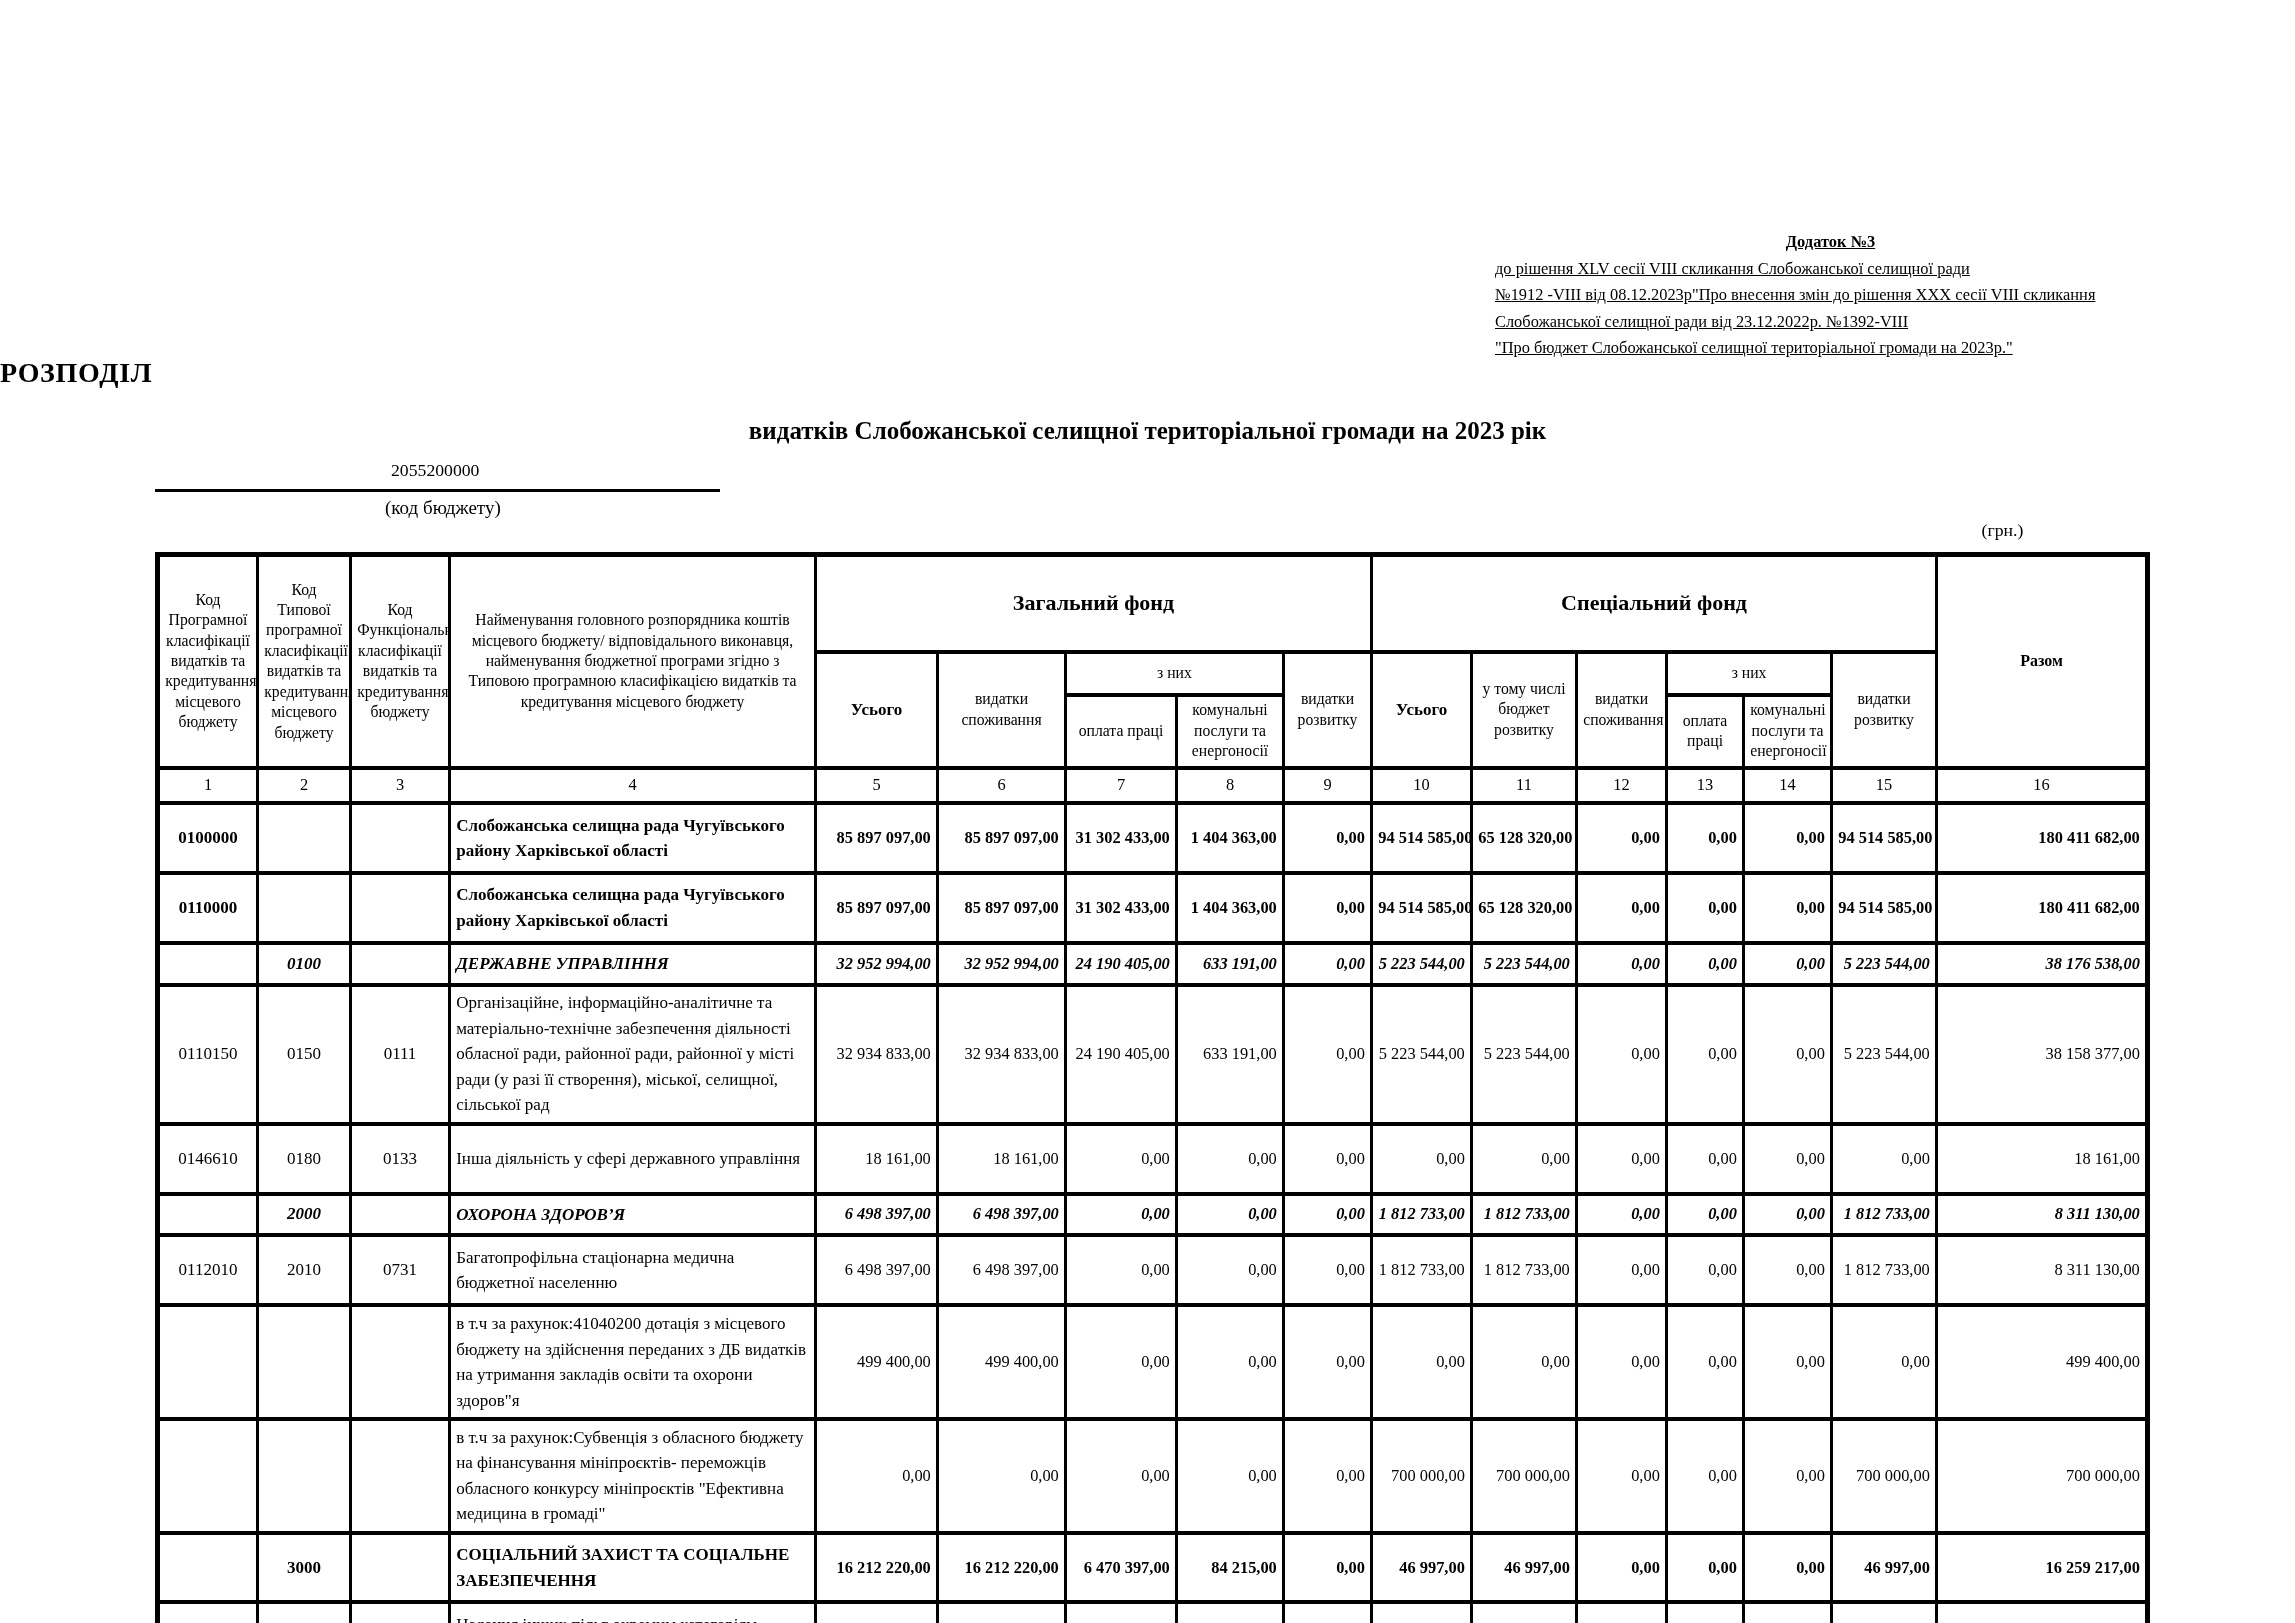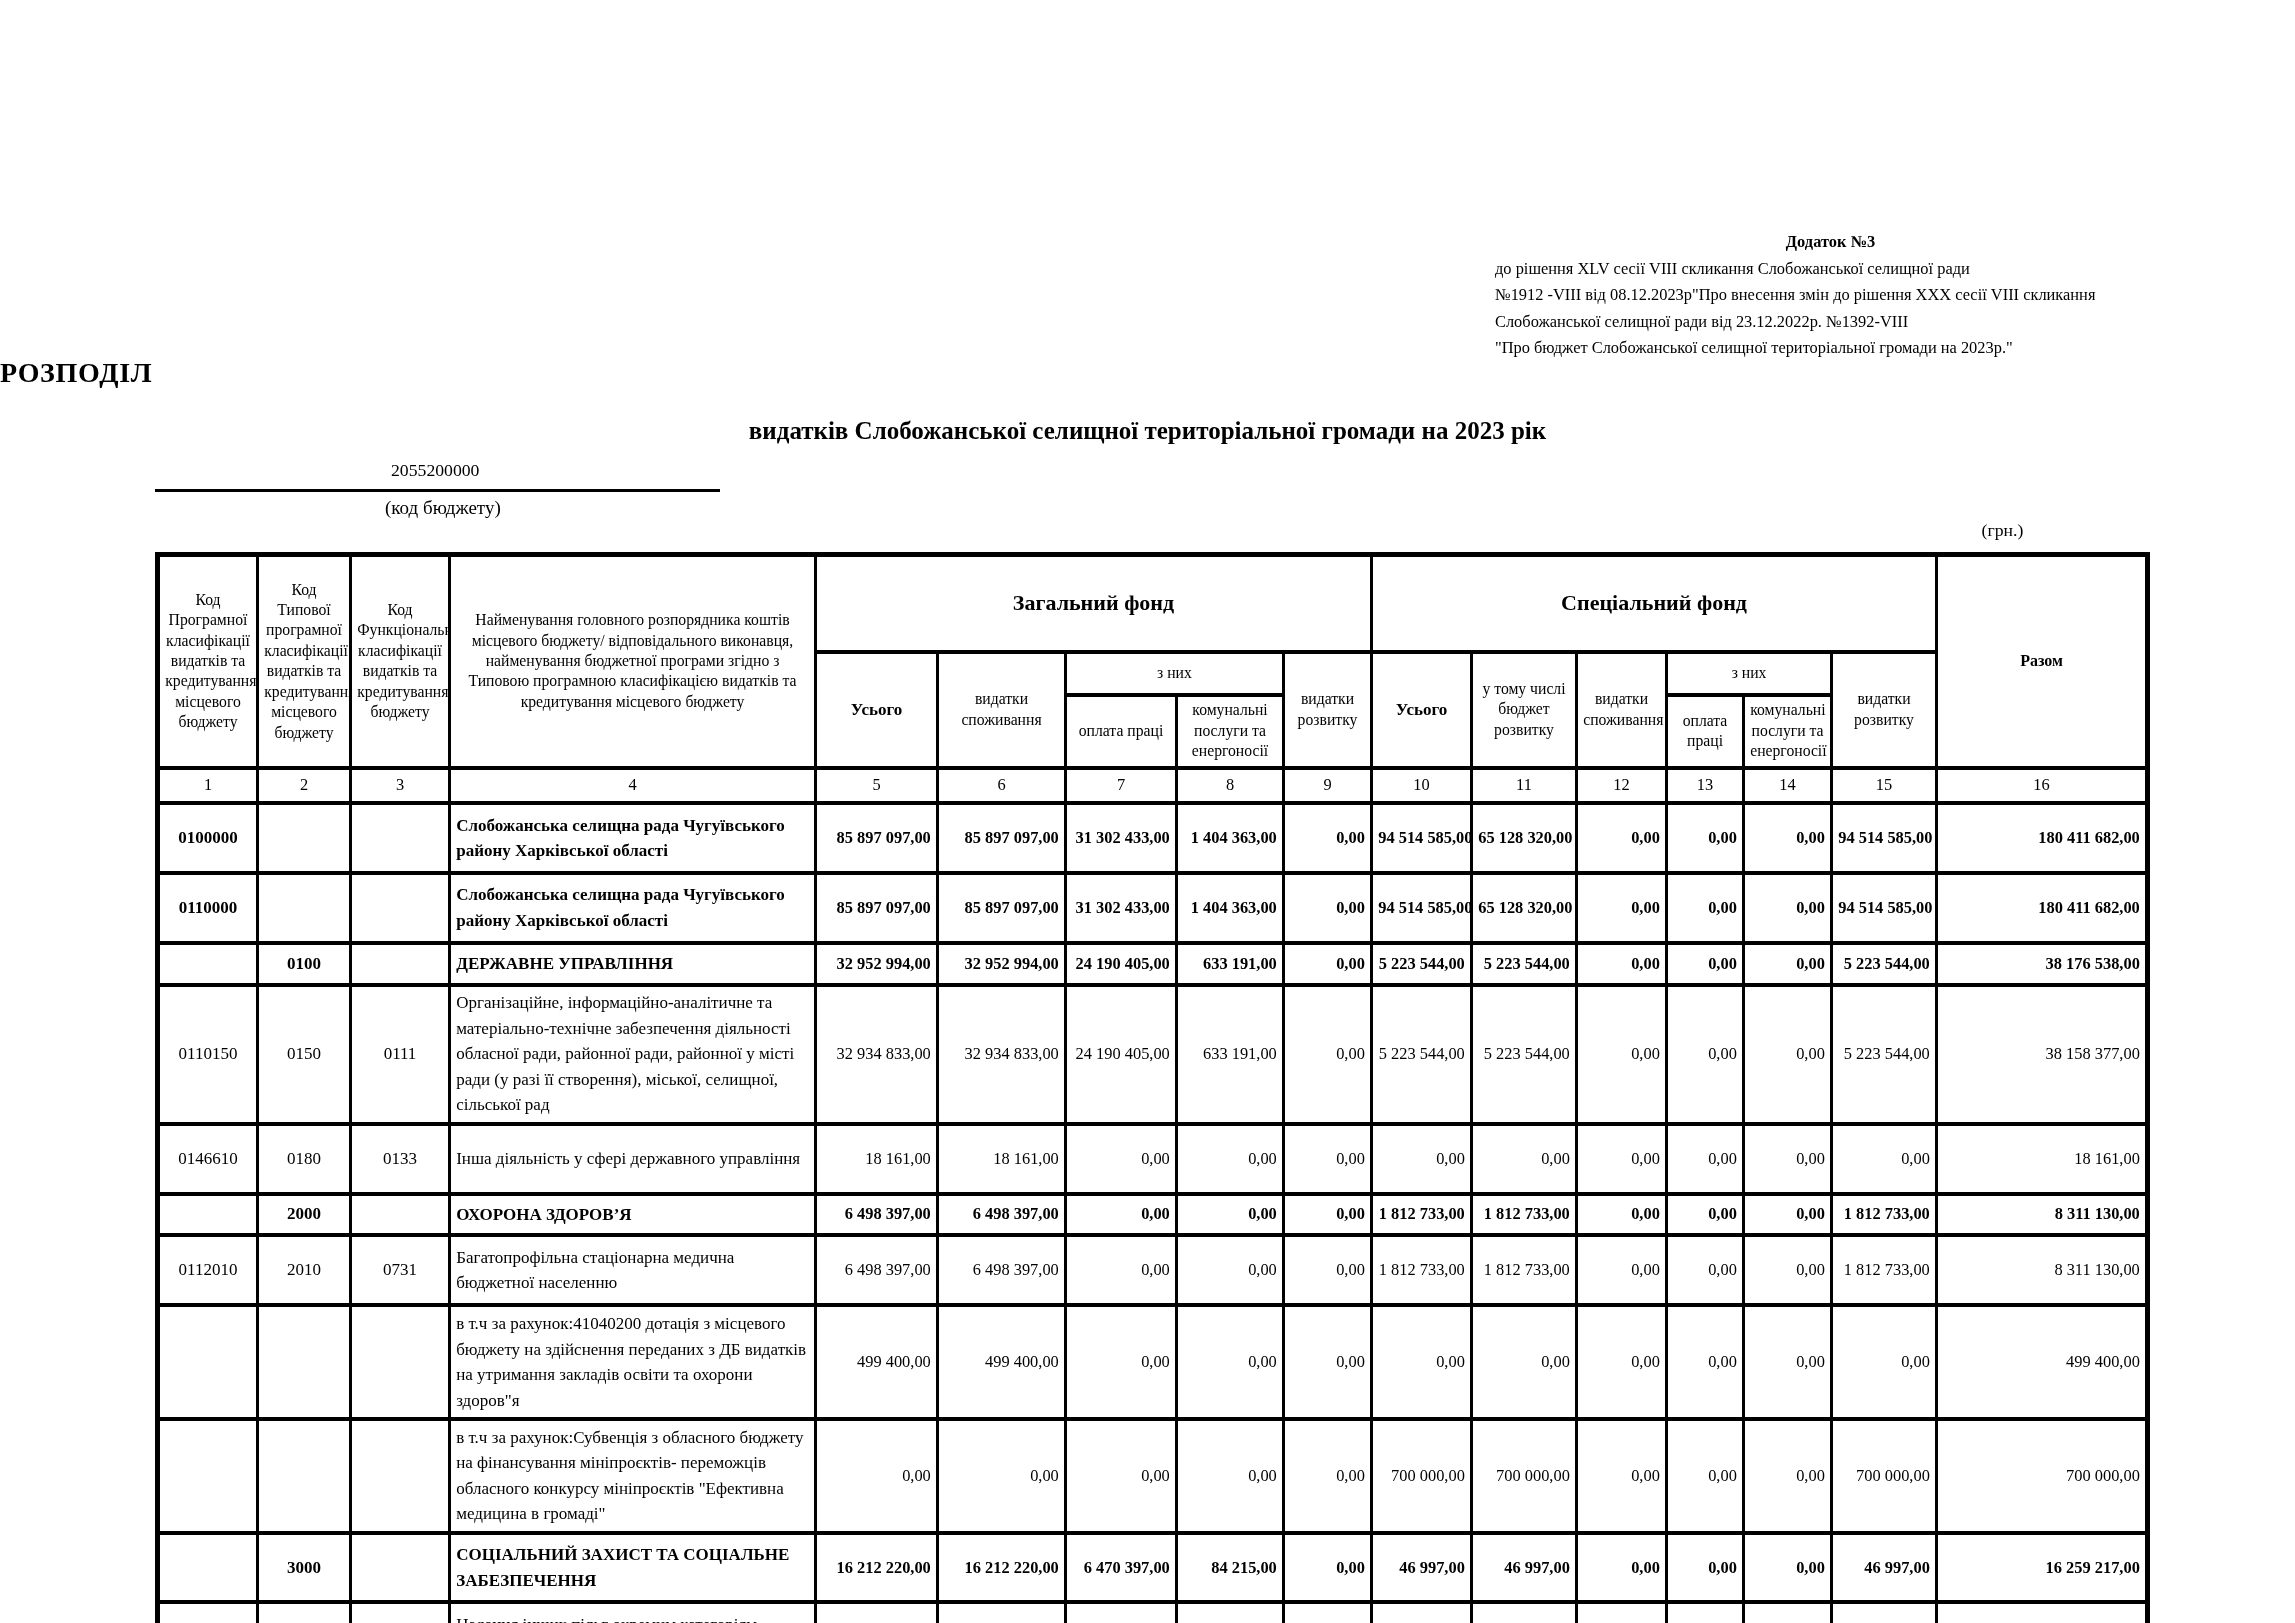--- a/index.html
+++ b/index.html
@@ -1,21 +1,21 @@
 <!DOCTYPE html>
 <html style="font-size:10.5px"><head>
 <meta charset="utf-8">
 <style>
   html,body{margin:0;padding:0;background:#fff;}
   .page{
     position:relative;width:2295px;height:1623px;background:#ffffff;
     font-family:"Liberation Serif","DejaVu Serif",serif;color:#000;overflow:hidden;
   }
   
-  .appendix{position:absolute;top:229px;left:1495px;width:671px;font-size:16.4px;line-height:1.62;}
+  .appendix{position:absolute;top:229px;left:1495px;width:671px;font-size:16.4px;line-height:1.62;text-decoration:underline;}
   .appendix .ap-title{text-align:center;font-weight:bold;}
   .appendix div{white-space:normal;}
   
   .doc-title{position:absolute;top:357px;left:0;width:2295px;text-align:left;font-size:28px;font-weight:bold;letter-spacing:0.7px;}
   .doc-subtitle{position:absolute;top:417px;left:0;width:2295px;text-align:center;font-size:25px;font-weight:bold;}
   
   .budget-code{position:absolute;top:460px;left:391px;font-size:17.7px;}
   .code-underline{position:absolute;top:489px;left:155px;width:565px;border-top:3.9px solid #000;height:0;}
   .code-label{position:absolute;top:497px;left:385px;font-size:19px;}
   .currency-note{position:absolute;top:520px;left:1924px;width:157px;text-align:center;font-size:17.7px;}
@@ -31,21 +31,21 @@
   th.b{font-weight:bold;font-size:17px;}
   th.fund{height:85px;font-size:22px;}
   th.total-col{font-size:16px;}
   th.ofthem{height:31px;}
   tr.numrow td{height:29px;text-align:center;font-size:16.4px;padding:1.3px;}
   td.c-code{text-align:center;font-size:17px;}
   td.c-name{text-align:left;font-size:17px;line-height:1.5;padding:5.2px 6.5px;}
   td.c-num{text-align:right;font-size:16.4px;padding-right:6.5px;white-space:nowrap;}
   tr.bold td{font-weight:bold;}
   tr.r-tall td{height:58px;}
-  tr.r-short td{height:30px;}
+  tr.r-short td{height:30px;font-style:italic;}
 </style>
 </head>
 <body>
 
 <div class="page">
 
   <div class="appendix">
     <div class="ap-title">Додаток №3</div>
     <div>до рішення  XLV сесії VIII скликання    Слобожанської селищної ради</div>
     <div>№1912 -VIII від  08.12.2023р"Про  внесення  змін до рішення XXX сесії  VIII скликання</div>

